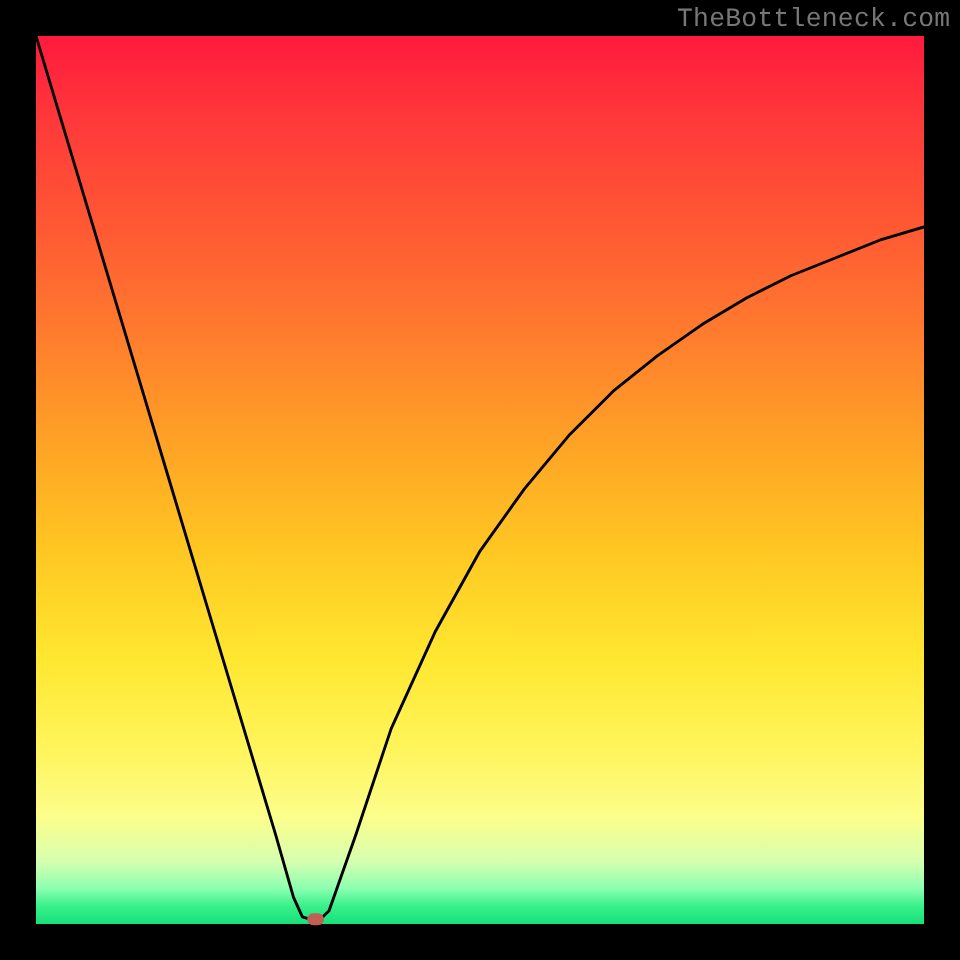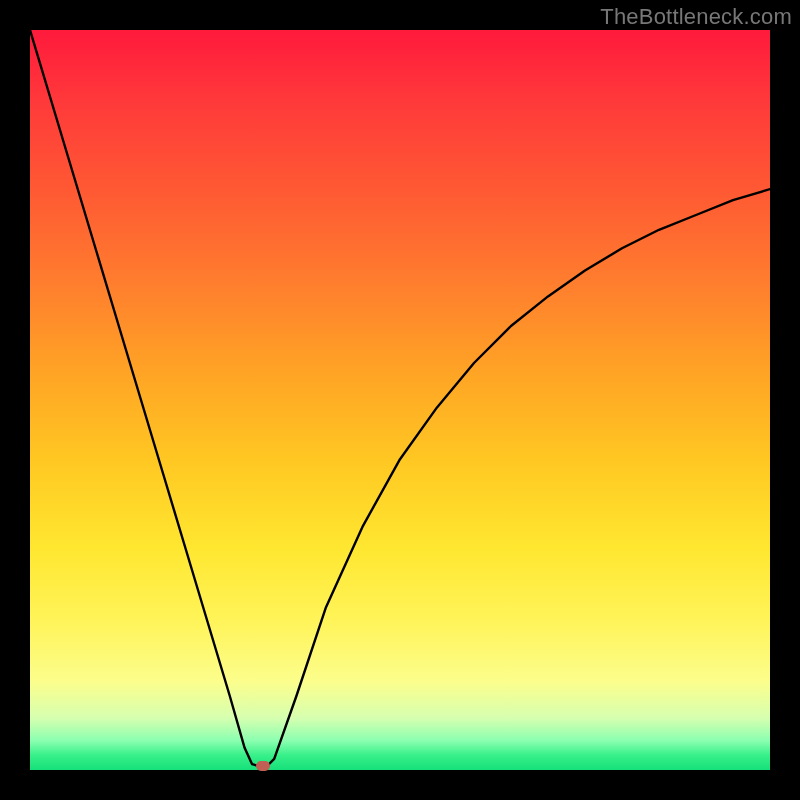--- a/index.html
+++ b/index.html
@@ -41,20 +41,21 @@
       #16e07a 100%
     );
   }
   .watermark {
     position: absolute;
     top: 4px;
     right: 8px;
     color: #777;
     font-size: 22px;
     letter-spacing: 0.2px;
+    font-family: Liberation Mono, monospace;
   }
   svg {
     position: absolute;
     left: 0;
     top: 0;
   }
   .marker {
     position: absolute;
     width: 14px;
     height: 10px;

